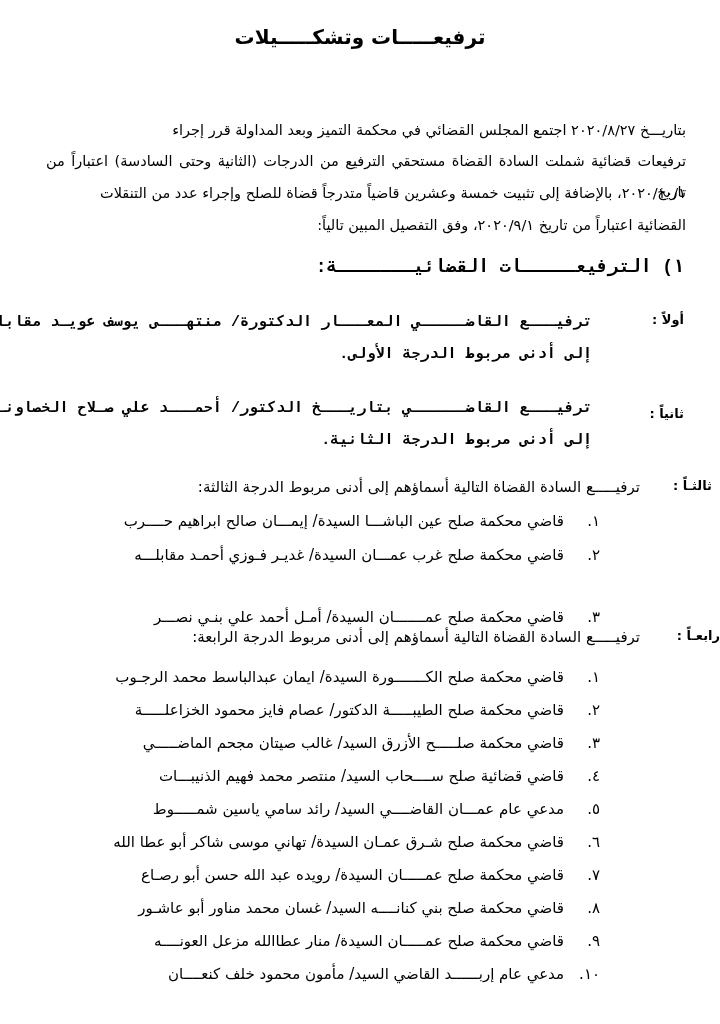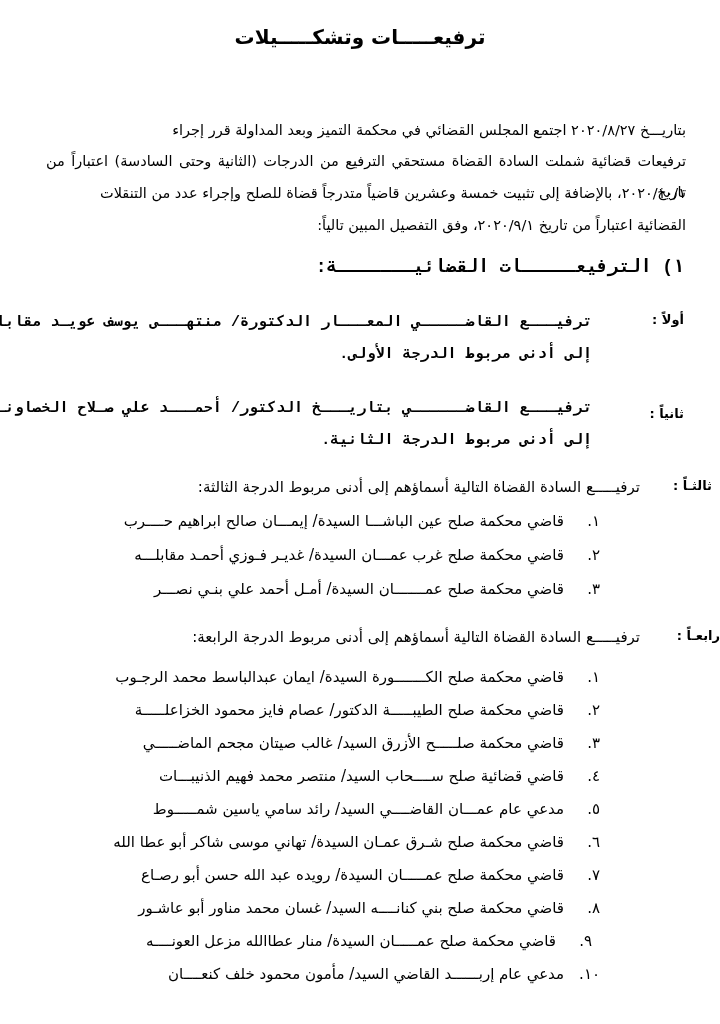--- a/index.html
+++ b/index.html
@@ -35,29 +35,29 @@
 
   <div class="lbl" style="top:398px;margin-top:8px;">ثانياً :</div>
   <div class="txt" style="top:398px;">ترفيـــع القاضــــــي بتاريـــخ الدكتور/ أحمـــد علي صـلاح الخصاونـه</div>
   <div class="txt" style="top:430px;">إلى أدنى مربوط الدرجة الثانية.</div>
 
   <div class="lbl" style="top:478px;right:8px;">ثالثـاً :</div>
   <div class="row" style="top:478px;right:80px;">ترفيـــــع السادة القضاة التالية أسماؤهم إلى أدنى مربوط الدرجة الثالثة:</div>
 
   <div class="row" style="top:512px;right:120px;"><span class="num">١.</span><span>قاضي محكمة صلح عين الباشـــا السيدة/ إيمـــان صالح ابراهيم حــــرب</span></div>
   <div class="row" style="top:546px;right:120px;"><span class="num">٢.</span><span>قاضي محكمة صلح غرب عمـــان السيدة/ غديـر فـوزي أحمـد مقابلـــه</span></div>
-  <div class="row" style="top:580px;right:120px;"><span class="num">٣.</span><span>قاضي محكمة صلح عمـــــــان السيدة/ أمـل أحمد علي بنـي نصـــر</span></div>
+  <div class="row" style="top:608px;right:120px;"><span class="num">٣.</span><span>قاضي محكمة صلح عمـــــــان السيدة/ أمـل أحمد علي بنـي نصـــر</span></div>
 
   <div class="lbl" style="top:628px;right:0px;">رابعـاً :</div>
   <div class="row" style="top:628px;right:80px;">ترفيـــــع السادة القضاة التالية أسماؤهم إلى أدنى مربوط الدرجة الرابعة:</div>
 
   <div class="row" style="top:668px;right:120px;"><span class="num">١.</span><span>قاضي محكمة صلح الكـــــــورة السيدة/ ايمان عبدالباسط محمد الرجـوب</span></div>
   <div class="row" style="top:701px;right:120px;"><span class="num">٢.</span><span>قاضي محكمة صلح الطيبـــــة الدكتور/ عصام فايز محمود الخزاعلـــــة</span></div>
   <div class="row" style="top:734px;right:120px;"><span class="num">٣.</span><span>قاضي محكمة صلـــــح الأزرق السيد/ غالب صيتان مجحم الماضـــــي</span></div>
   <div class="row" style="top:767px;right:120px;"><span class="num">٤.</span><span>قاضي قضائية صلح ســــحاب السيد/ منتصر محمد فهيم الذنيبـــات</span></div>
   <div class="row" style="top:800px;right:120px;"><span class="num">٥.</span><span>مدعي عام عمـــان القاضــــي السيد/ رائد سامي ياسين شمـــــوط</span></div>
   <div class="row" style="top:833px;right:120px;"><span class="num">٦.</span><span>قاضي محكمة صلح شـرق عمـان السيدة/ تهاني موسى شاكر أبو عطا الله</span></div>
   <div class="row" style="top:866px;right:120px;"><span class="num">٧.</span><span>قاضي محكمة صلح عمـــــان السيدة/ رويده عبد الله حسن أبو رصـاع</span></div>
   <div class="row" style="top:899px;right:120px;"><span class="num">٨.</span><span>قاضي محكمة صلح بني كنانــــه السيد/ غسان محمد مناور أبو عاشـور</span></div>
-  <div class="row" style="top:932px;right:128px;margin-left:30px;"><span class="num">٩.</span><span>قاضي محكمة صلح عمـــــان السيدة/ منار عطاالله مزعل العونــــه</span></div>
+  <div class="row" style="top:932px;right:120px;margin-left:30px;"><span class="num">٩.</span><span>قاضي محكمة صلح عمـــــان السيدة/ منار عطاالله مزعل العونــــه</span></div>
   <div class="row" style="top:965px;right:120px;"><span class="num">١٠.</span><span>مدعي عام إربــــــد القاضي السيد/ مأمون محمود خلف كنعــــان</span></div>
 
 </div>
 
 </body></html>

